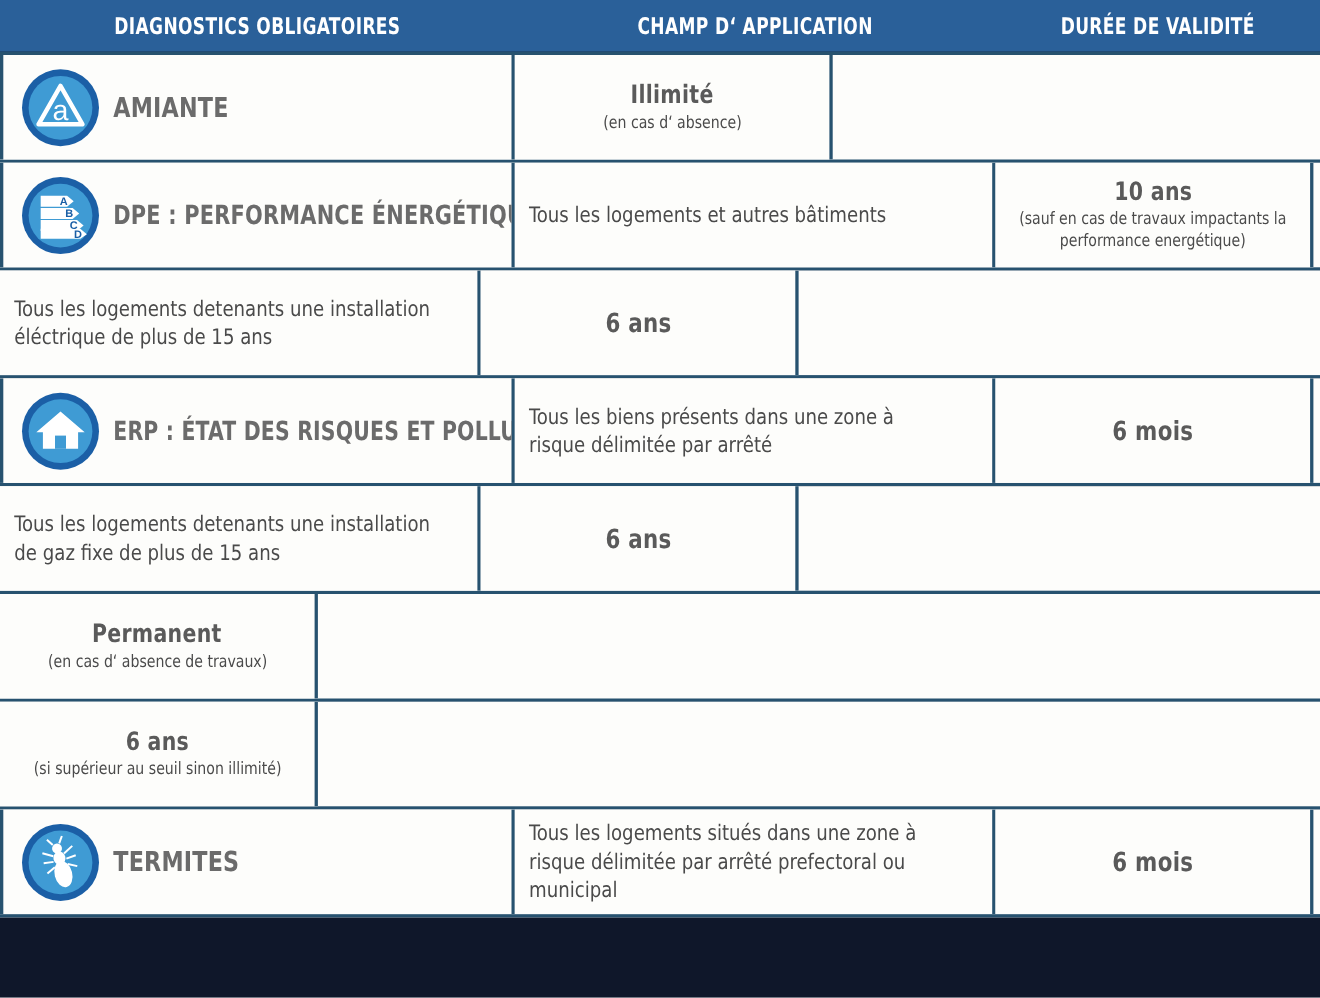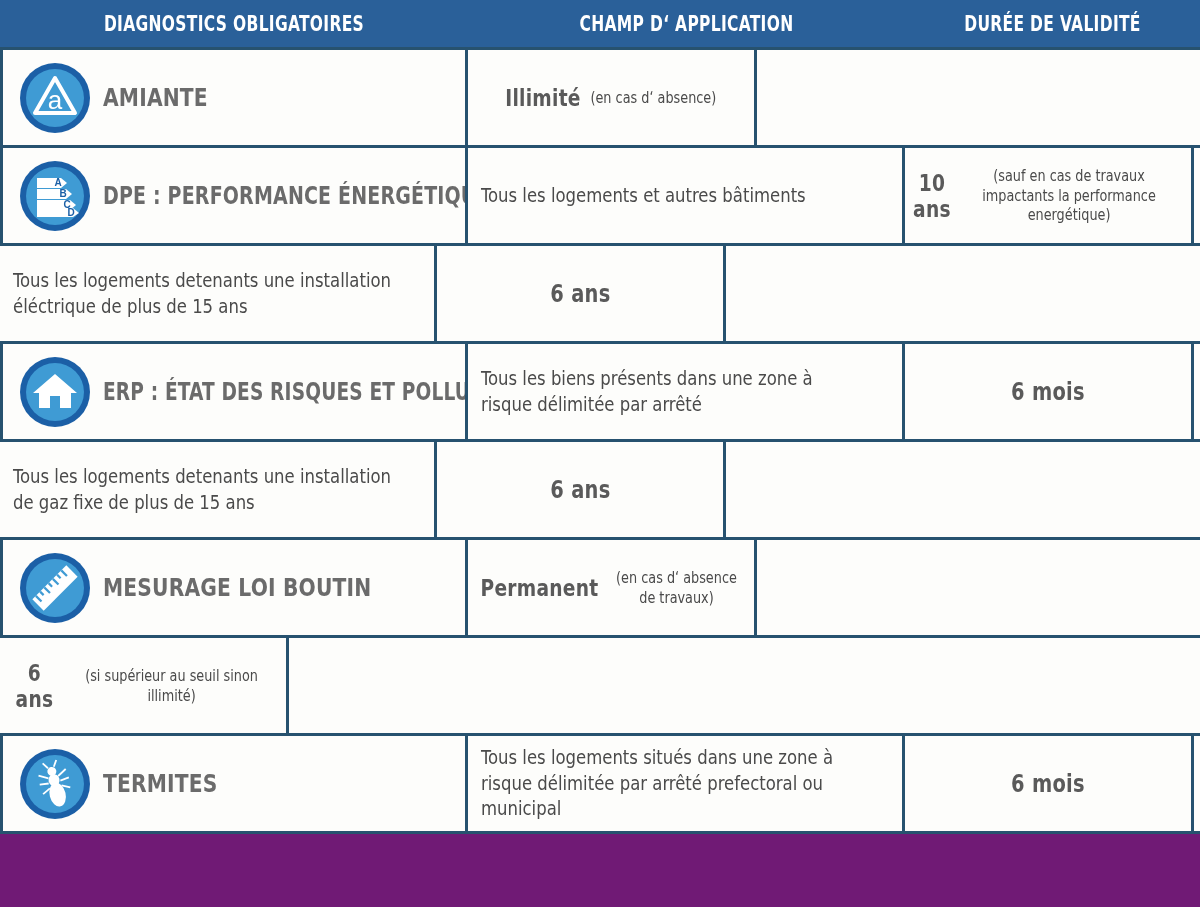--- a/index.html
+++ b/index.html
@@ -12,21 +12,21 @@
     width: 1200px;
     height: 907px;
     font-family: "Liberation Sans", sans-serif;
     overflow: hidden;
   }
 
   .page {
     position: relative;
     width: 1200px;
     height: 907px;
-    background: #701a75;
+    background: #0f172a;
   }
 
   
   .table-header {
     display: flex;
     height: 47px;
     background: #2a6099;
     align-items: center;
   }
   .th {
@@ -104,21 +104,21 @@
     line-height: 1.33;
     color: #4a4a4a;
     transform: scaleX(0.94);
     transform-origin: left center;
   }
 
   
   .cell-validity {
     width: 289px;
     display: flex;
-    flex-direction: row;
+    flex-direction: column;
     justify-content: center;
     align-items: center;
     border-right: 3px solid #27526f;
     padding: 0 6px;
     text-align: center;
   }
   .validity-main {
     font-family: "Liberation Sans Narrow", "DejaVu Sans Condensed", "Liberation Sans", sans-serif;
     font-weight: bold;
     font-size: 23px;
@@ -234,39 +234,20 @@
       <div class="cell cell-scope">
         <div class="scope-text">Tous les logements detenants une installation de gaz fixe de plus de 15 ans</div>
       </div>
       <div class="cell cell-validity single">
         <div class="validity-main">6 ans</div>
 
       </div>
     </div>
 
     <div class="row row-mesurage">
-      <div class="cell cell-name">
-        <div class="icon-wrap">
-          <svg width="76" height="76" viewBox="0 0 76 76">
-            <circle cx="38" cy="38" r="35" fill="#1b5fa6"></circle>
-            <circle cx="38" cy="38" r="29" fill="#3f9bd4"></circle>
-            <g transform="rotate(45 38 38)">
-              <rect x="30" y="14" width="16" height="48" fill="#ffffff"></rect>
-              <rect x="30" y="20" width="8" height="2.2" fill="#3f9bd4"></rect>
-              <rect x="30" y="26" width="5" height="2.2" fill="#3f9bd4"></rect>
-              <rect x="30" y="32" width="8" height="2.2" fill="#3f9bd4"></rect>
-              <rect x="30" y="38" width="5" height="2.2" fill="#3f9bd4"></rect>
-              <rect x="30" y="44" width="8" height="2.2" fill="#3f9bd4"></rect>
-              <rect x="30" y="50" width="5" height="2.2" fill="#3f9bd4"></rect>
-              <rect x="30" y="56" width="8" height="2.2" fill="#3f9bd4"></rect>
-            </g>
-          </svg>
-        </div>
-        <div class="diag-label">MESURAGE LOI BOUTIN</div>
-      </div>
       <div class="cell cell-validity">
         <div class="validity-main">Permanent</div>
         <div class="validity-sub">(en cas d‘ absence de travaux)</div>
       </div>
     </div>
 
     <div class="row row-plomb">
       <div class="cell cell-validity">
         <div class="validity-main">6 ans</div>
         <div class="validity-sub">(si supérieur au seuil sinon illimité)</div>

